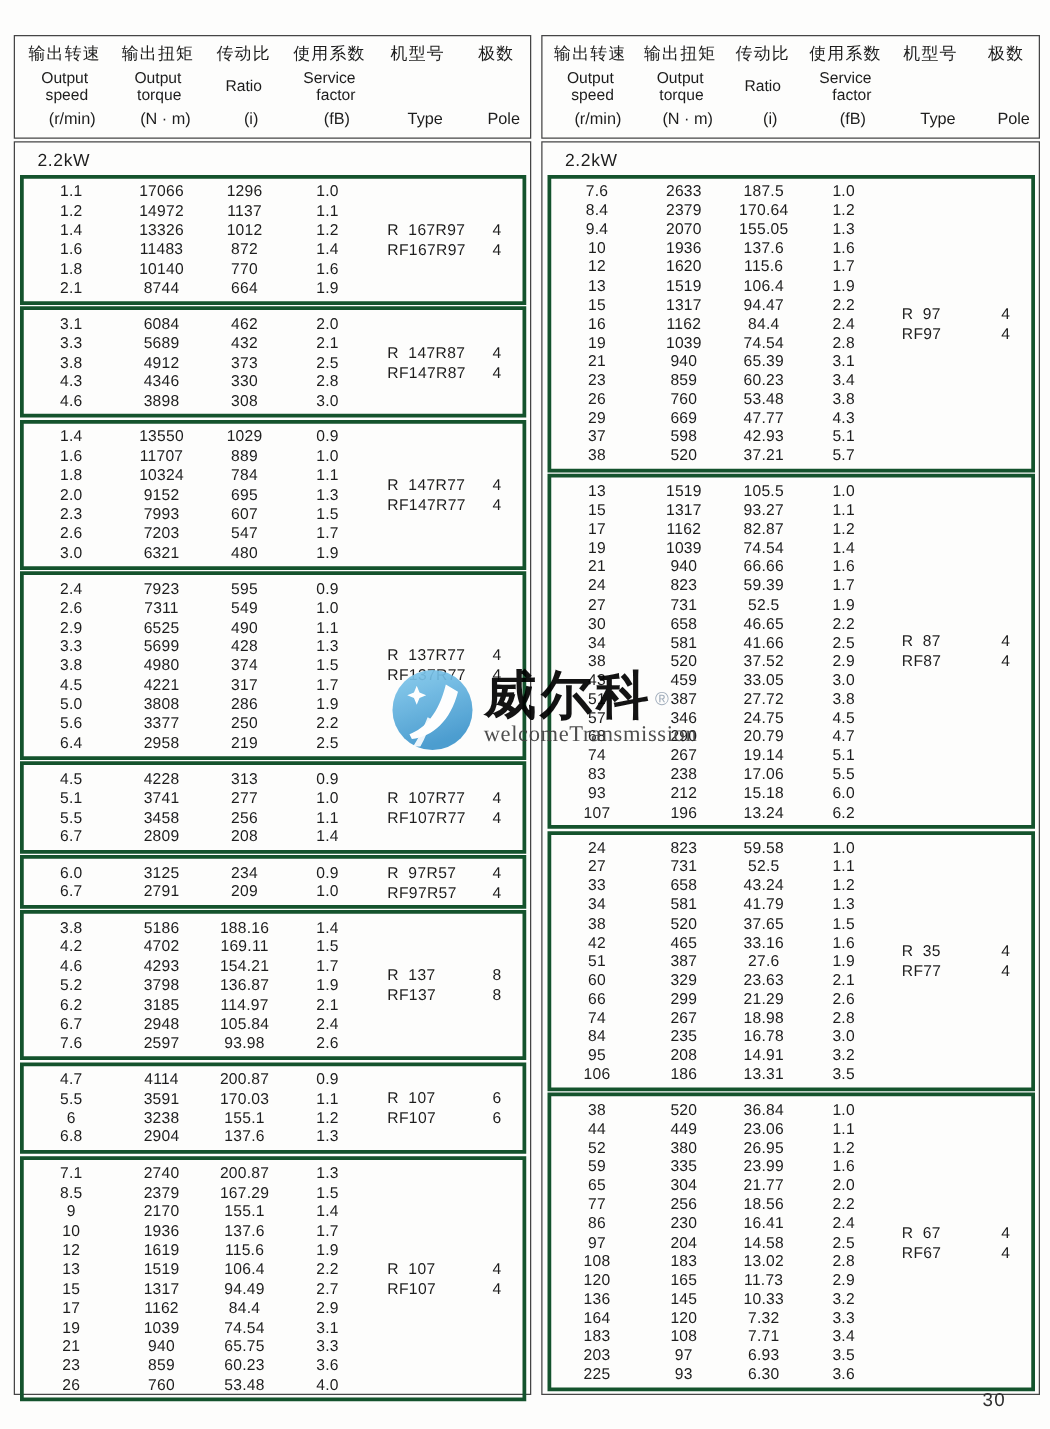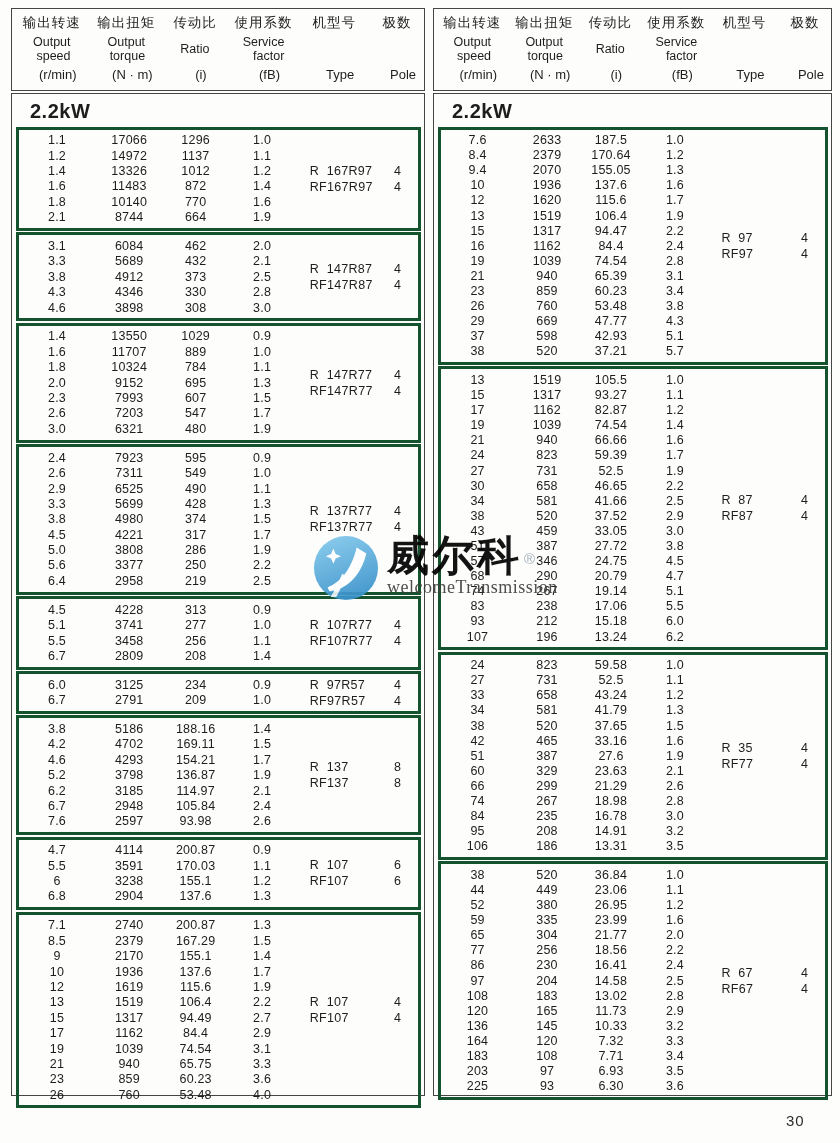--- a/index.html
+++ b/index.html
@@ -1,31 +1,31 @@
 <!DOCTYPE html>
 <html><head>
 <meta charset="utf-8">
 <style>
   html,body{margin:0;padding:0;background:#ffffff;}
   .page{position:relative;width:840px;height:1143px;background:#fdfdfc;
         font-family:"Liberation Sans",sans-serif;color:#1d1d1d;overflow:hidden;}
-  .ttable{position:absolute;top:8px;box-sizing:border-box;}
+  .ttable{position:absolute;top:28px;box-sizing:border-box;}
   .ttable.left{left:11px;width:414px;}
   .ttable.right{left:433px;width:399px;}
   .thead{height:83px;border:1.5px solid #454545;box-sizing:border-box;display:grid;
          grid-template-columns:19.3% 16.9% 16.4% 16.9% 17.4% 13.1%;}
   .hcell{display:flex;flex-direction:column;align-items:center;justify-content:space-between;
          padding:6px 0 7px;line-height:1.12;}
   .h-zh{font-size:13.5px;letter-spacing:1px;white-space:nowrap;}
   .h-mid{flex:1;display:flex;align-items:center;text-align:right;white-space:pre-line;
          font-size:12.5px;}
   .h-bottom{font-size:13px;white-space:nowrap;margin-left:12px;}
   .tbody{margin-top:2px;border:1.5px solid #454545;box-sizing:border-box;height:1003px;
          display:flex;flex-direction:column;padding:2px;}
-  .power-title{height:24px;padding:4px 0 2px 16px;font-size:20px;font-weight:bold;
+  .power-title{height:24px;padding:4px 0 2px 16px;font-size:14px;font-weight:normal;
                letter-spacing:0.5px;box-sizing:content-box;}
   .block{border:3px solid #14532d;margin:1.5px;padding:3px 0;position:relative;}
   .row{display:grid;grid-template-columns:19.3% 16.9% 16.4% 16.9%;align-items:center;}
   .ttable.left .row{height:15.4px;}
   .ttable.right .row{height:15.1px;}
   .cell{text-align:center;font-size:12.5px;letter-spacing:0.2px;}
   .typebox{position:absolute;left:69.5%;right:0;top:50%;transform:translateY(-50%);}
   .t-line{display:flex;align-items:center;height:16px;justify-content:center;}
   .t-name{flex:1;padding-left:14px;white-space:pre;font-size:12.5px;letter-spacing:0.3px;}
   .t-pole{width:40px;text-align:center;font-size:12.5px;}

